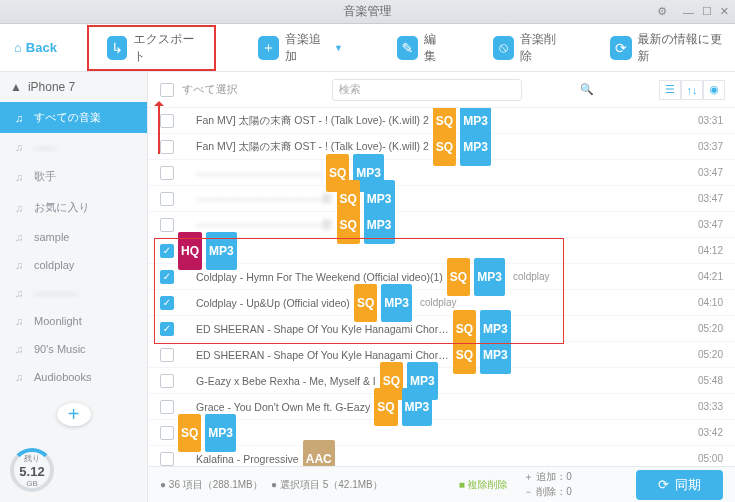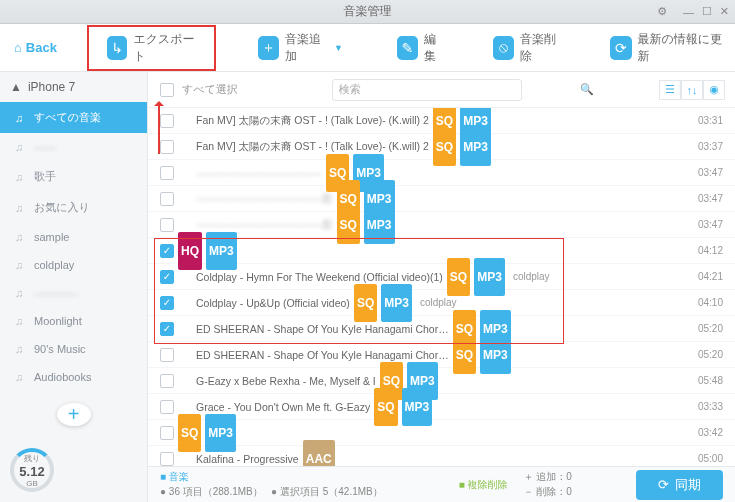--- a/index.html
+++ b/index.html
@@ -264,21 +264,20 @@
         </div>
         <div class="row">
           <span class="chk"></span>
           <span class="title">Kalafina - Progressive</span>
           <span class="badge aac">AAC</span>
           <span class="dur">05:00</span>
         </div>
       </div>
     <div class="footer">
       <div class="foot-item">
-        <span style="color:#3fb4ea">■ <span>音楽</span></span>
         <span>● <span>36 項目（288.1MB）</span> &nbsp; ● <span>選択項目 5（42.1MB）</span></span>
       </div>
       <div class="foot-item" style="margin-left:60px">
         <span style="color:#8bc34a">■ <span>複除削除</span></span>
       </div>
       <div class="foot-item">
         <span>＋ <span>追加：</span><span>0</span></span>
         <span>－ <span>削除：</span><span>0</span></span>
       </div>
       <div class="sync-btn">

